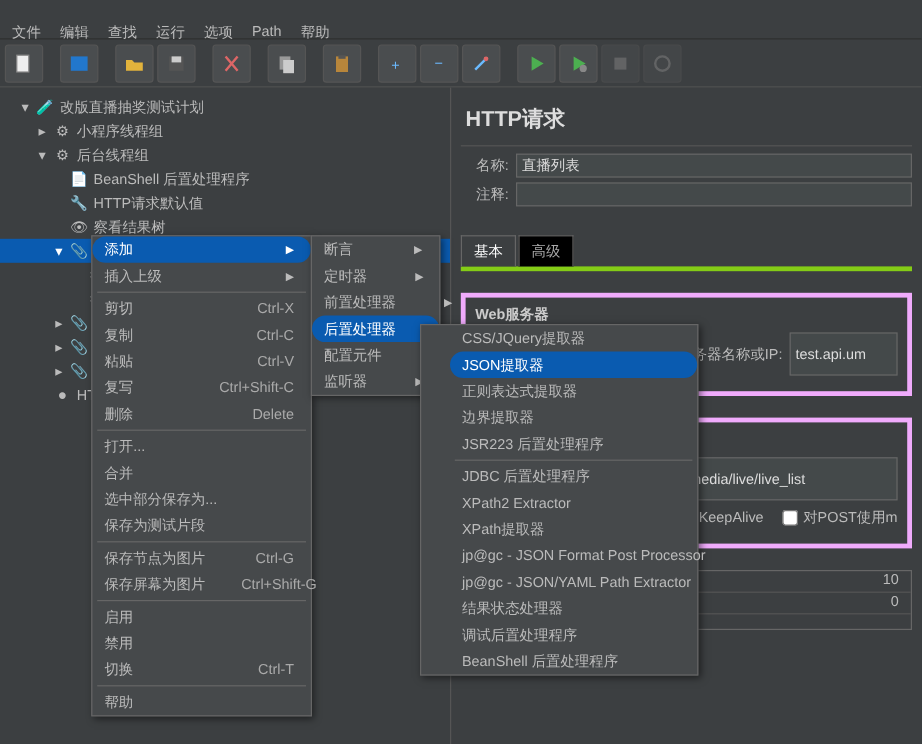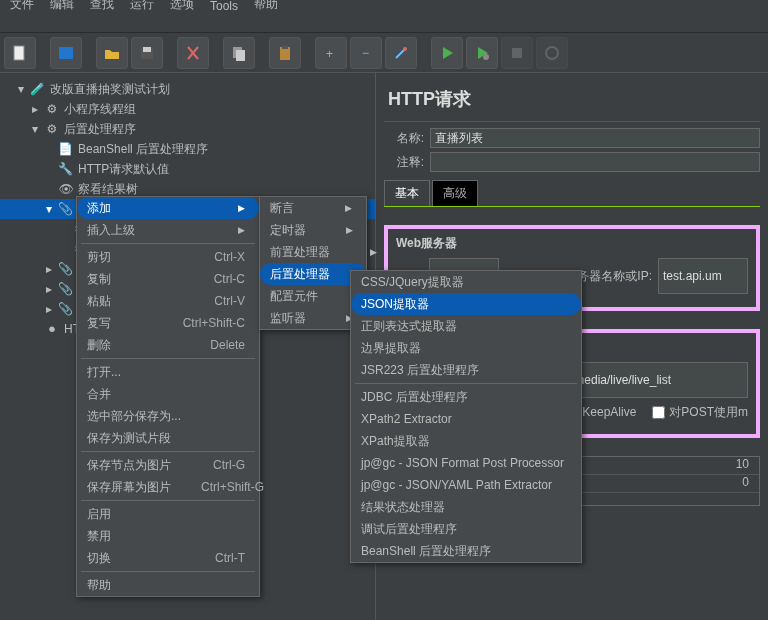--- a/index.html
+++ b/index.html
@@ -1,34 +1,34 @@
 <!DOCTYPE html>
 <html><head>
 <meta charset="utf-8">
 <style>
   * { box-sizing: border-box; margin: 0; padding: 0; font-family: "Microsoft YaHei", Arial, sans-serif; font-size: 12px; }
   body { background: #3c3f41; color: #bbbbbb; width: 768px; height: 620px; overflow: hidden; position: relative; }
-  .menubar { display: flex; background: #3c3f41; height: 22px; align-items: flex-end; padding: 16px 2px; border-bottom: 1px solid #2b2b2b; }
+  .menubar { display: flex; background: #3c3f41; height: 22px; align-items: flex-start; padding: 16px 2px; border-bottom: 1px solid #2b2b2b; }
   .menubar span { padding: 3px 8px; cursor: pointer; }
   .toolbar { display: flex; background: #3c3f41; height: 40px; align-items: center; padding: 2px 4px; gap: 3px; border-bottom: 1px solid #555; }
   .tbtn { width: 32px; height: 32px; display: flex; align-items: center; justify-content: center; border: 1px solid #555; border-radius: 3px; background: #4a4d4f; cursor: pointer; }
   .tsep { width: 8px; }
   .main { display: flex; height: calc(100% - 62px); }
   .tree { width: 375px; background: #3c3f41; padding: 6px 0; position: relative; }
   .tree-row { display: flex; align-items: center; height: 20px; padding-left: 4px; white-space: nowrap; }
   .tree-row.sel { background: #0a5bb0; color: #fff; }
   .indent1 { padding-left: 16px; } .indent2 { padding-left: 30px; } .indent3 { padding-left: 44px; } .indent4 { padding-left: 58px; }
   .tw { width: 10px; display: inline-block; text-align: center; }
   .tree-icon { width: 16px; height: 16px; margin: 0 4px; display: inline-flex; align-items: center; justify-content: center; }
   .right { flex: 1; background: #3c3f41; border-left: 1px solid #555; padding: 8px; overflow: hidden; }
   .panel-title { font-size: 18px; font-weight: bold; color: #ddd; padding: 6px 0 10px 4px; border-bottom: 1px solid #555; margin-bottom: 6px; }
   .form-row { display: flex; align-items: center; margin: 4px 0; gap: 6px; }
   .form-row label { width: 40px; text-align: right; }
   .form-row input[type=text] { flex: 1; background: #44494a; border: 1px solid #666; color: #ddd; height: 20px; padding: 0 4px; }
-  .tabs { display: flex; margin-top: 8px; border-bottom: 1px solid #84cc16; }
+  .tabs { display: flex; margin-top: 24px; border-bottom: 4px solid #84cc16; }
   .tab { padding: 4px 10px; background: #000000; border: 1px solid #666; border-bottom: none; margin-right: 2px; cursor: pointer; color: #aaa; }
   .tab.active { background: #3c3f41; color: #fff; }
   .fieldset { border: 4px solid #f0abfc; margin: 18px 0; padding: 6px 8px 10px; }
   .fieldset .legend { color: #ccc; margin-bottom: 6px; font-weight: bold; }
   .srow { display: flex; align-items: center; gap: 6px; margin: 3px 0; }
   .srow label { color: #bbb; }
   .srow input[type=text] { background: #44494a; border: 1px solid #666; color: #ddd; height: 20px; padding: 17px 4px; }
   .chk { display: flex; align-items: center; gap: 4px; }
   .datagrid { border: 1px solid #666; height: 50px; background: #3c3f41; margin-top: 10px; display: flex; flex-direction: column; justify-content: flex-start; }
   .grid-row { border-bottom: 1px solid #555; height: 18px; text-align: right; padding-right: 10px; color: #bbb; }
@@ -42,21 +42,21 @@
 </style>
 </head>
 <body>
 
 <div class="menubar">
   <span>文件</span>
   <span>编辑</span>
   <span>查找</span>
   <span>运行</span>
   <span>选项</span>
-  <span>Tools</span>
+  <span>Path</span>
   <span>帮助</span>
 </div>
 
 <div class="toolbar">
   <div class="tbtn">
       <svg width="18" height="18">
         <rect x="3" y="2" width="10" height="14" fill="#eee" stroke="#888"></rect>
       </svg>
     </div>
   <div class="tsep"></div>
@@ -147,21 +147,21 @@
         <span>改版直播抽奖测试计划</span>
       </div>
     <div class="tree-row indent2">
         <span class="tw">▸</span>
         <span class="tree-icon">⚙</span>
         <span>小程序线程组</span>
       </div>
     <div class="tree-row indent2">
         <span class="tw">▾</span>
         <span class="tree-icon">⚙</span>
-        <span>后置处理程序</span>
+        <span>后台线程组</span>
       </div>
     <div class="tree-row indent3">
         <span class="tw"></span>
         <span class="tree-icon">📄</span>
         <span>BeanShell 后置处理程序</span>
       </div>
     <div class="tree-row indent3">
         <span class="tw"></span>
         <span class="tree-icon">🔧</span>
         <span>HTTP请求默认值</span>
@@ -345,21 +345,21 @@
       <span>后置处理器</span>
     </div>
   <div class="mi arrow">
       <span>配置元件</span>
     </div>
   <div class="mi arrow">
       <span>监听器</span>
     </div>
 </div>
 
-<div class="cmenu" style="left:350px; top:270px; width:232px;">
+<div class="cmenu" style="left:350px; top:270px; width:232px;padding-left:24px;">
   <div class="mi">
       <span>CSS/JQuery提取器</span>
     </div>
   <div class="mi sel">
       <span>JSON提取器</span>
     </div>
   <div class="mi">
       <span>正则表达式提取器</span>
     </div>
   <div class="mi">

